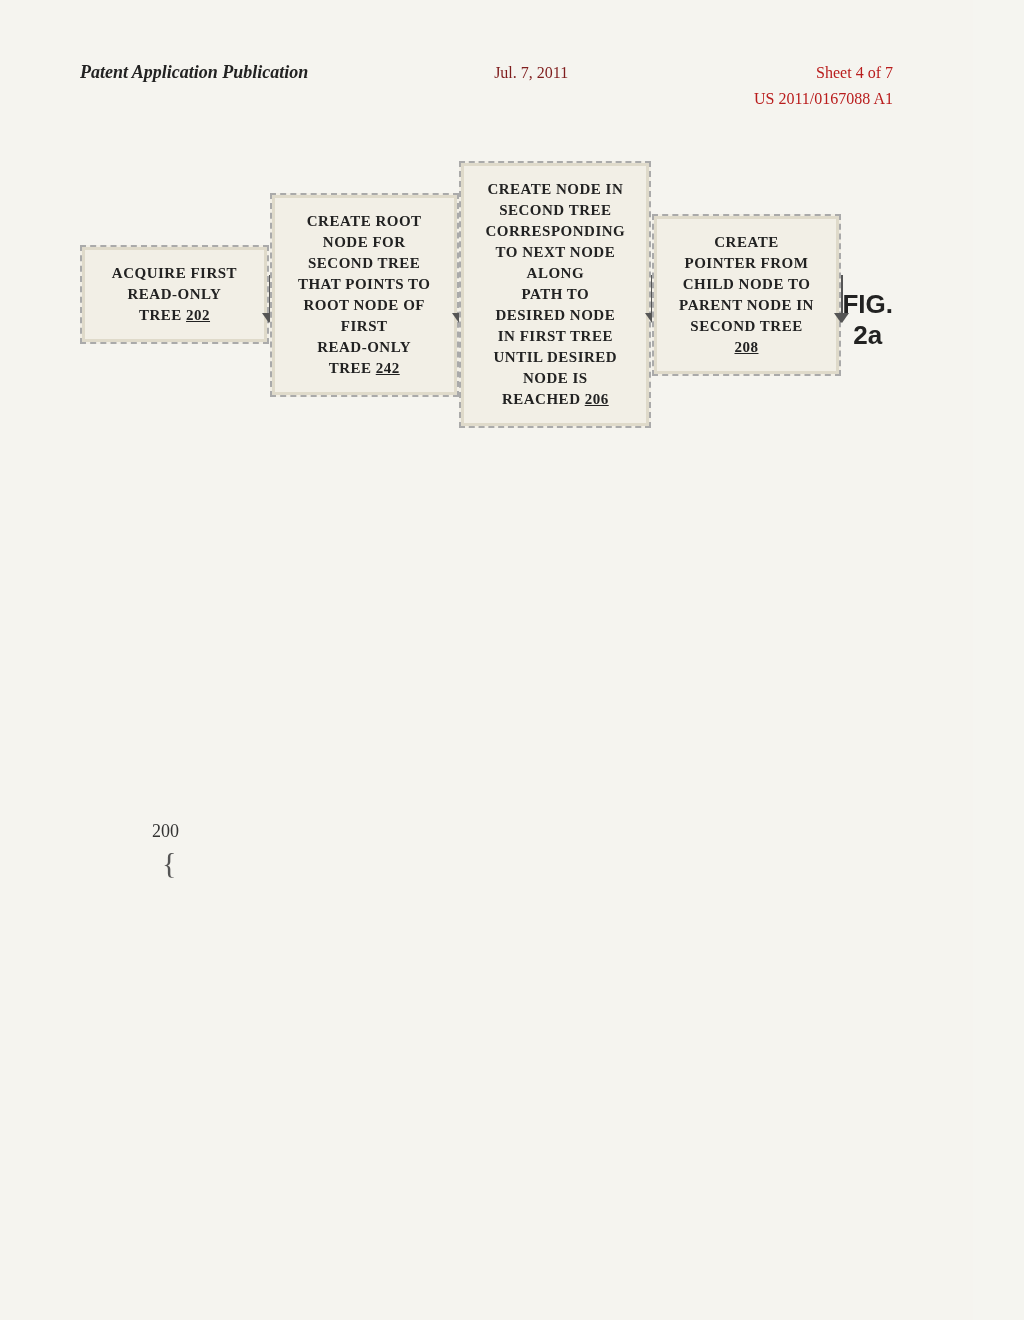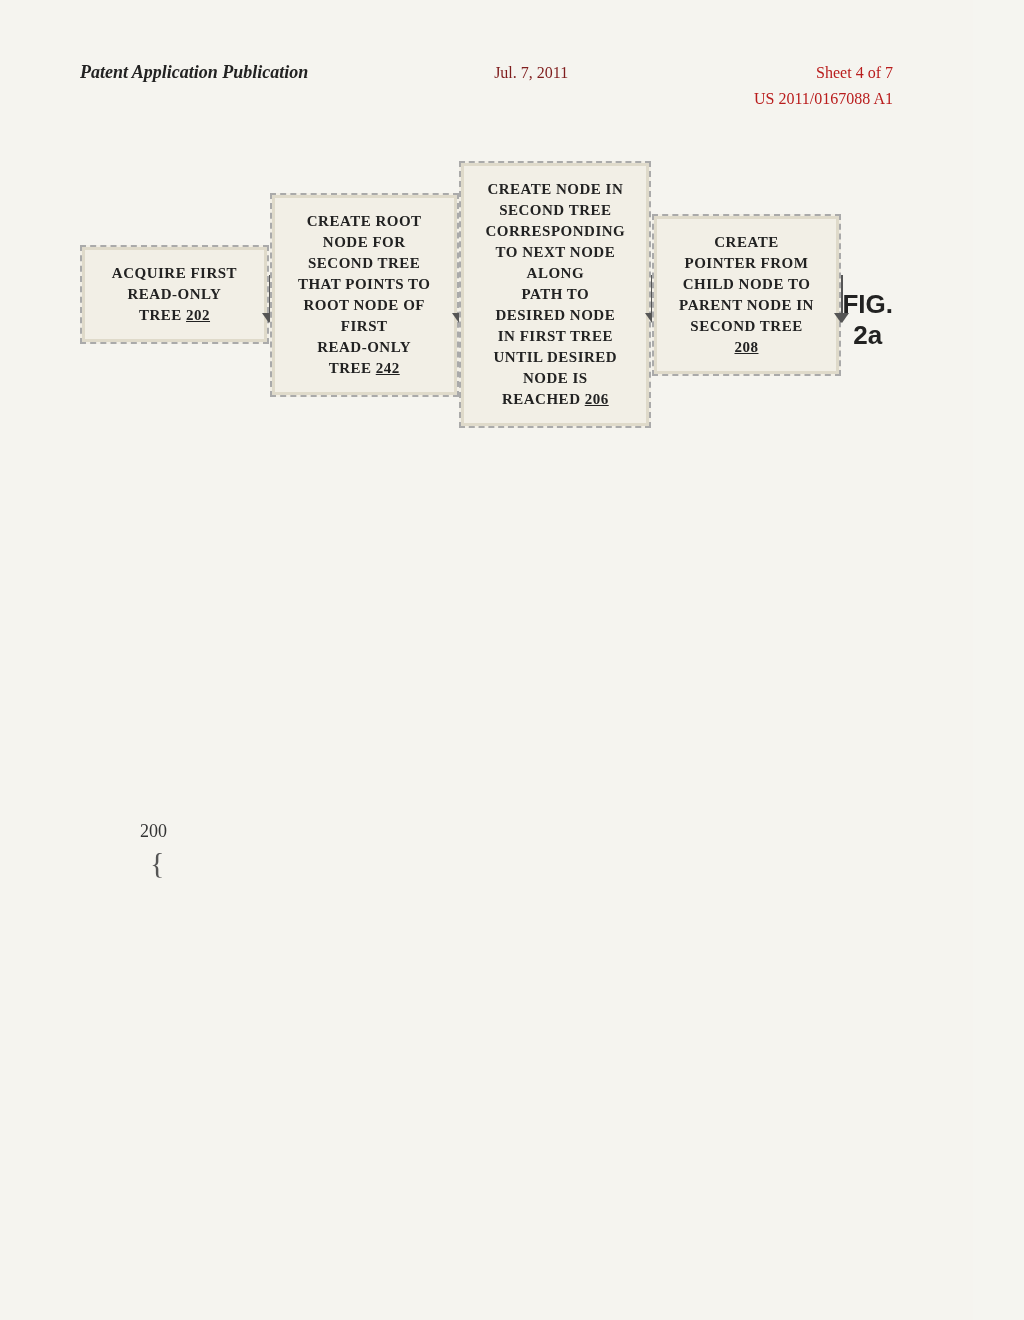--- a/index.html
+++ b/index.html
@@ -102,21 +102,21 @@
       transform: translateX(-50%);
       width: 0;
       height: 0;
       border-left: 7px solid transparent;
       border-right: 7px solid transparent;
       border-top: 10px solid #555;
     }
 
     .side-label {
       position: absolute;
-      left: 60px;
+      left: 72px;
       font-size: 18px;
       color: #333;
       font-weight: normal;
     }
 
     .figure-caption {
       text-align: center;
       font-size: 26px;
       font-weight: bold;
       color: #222;

